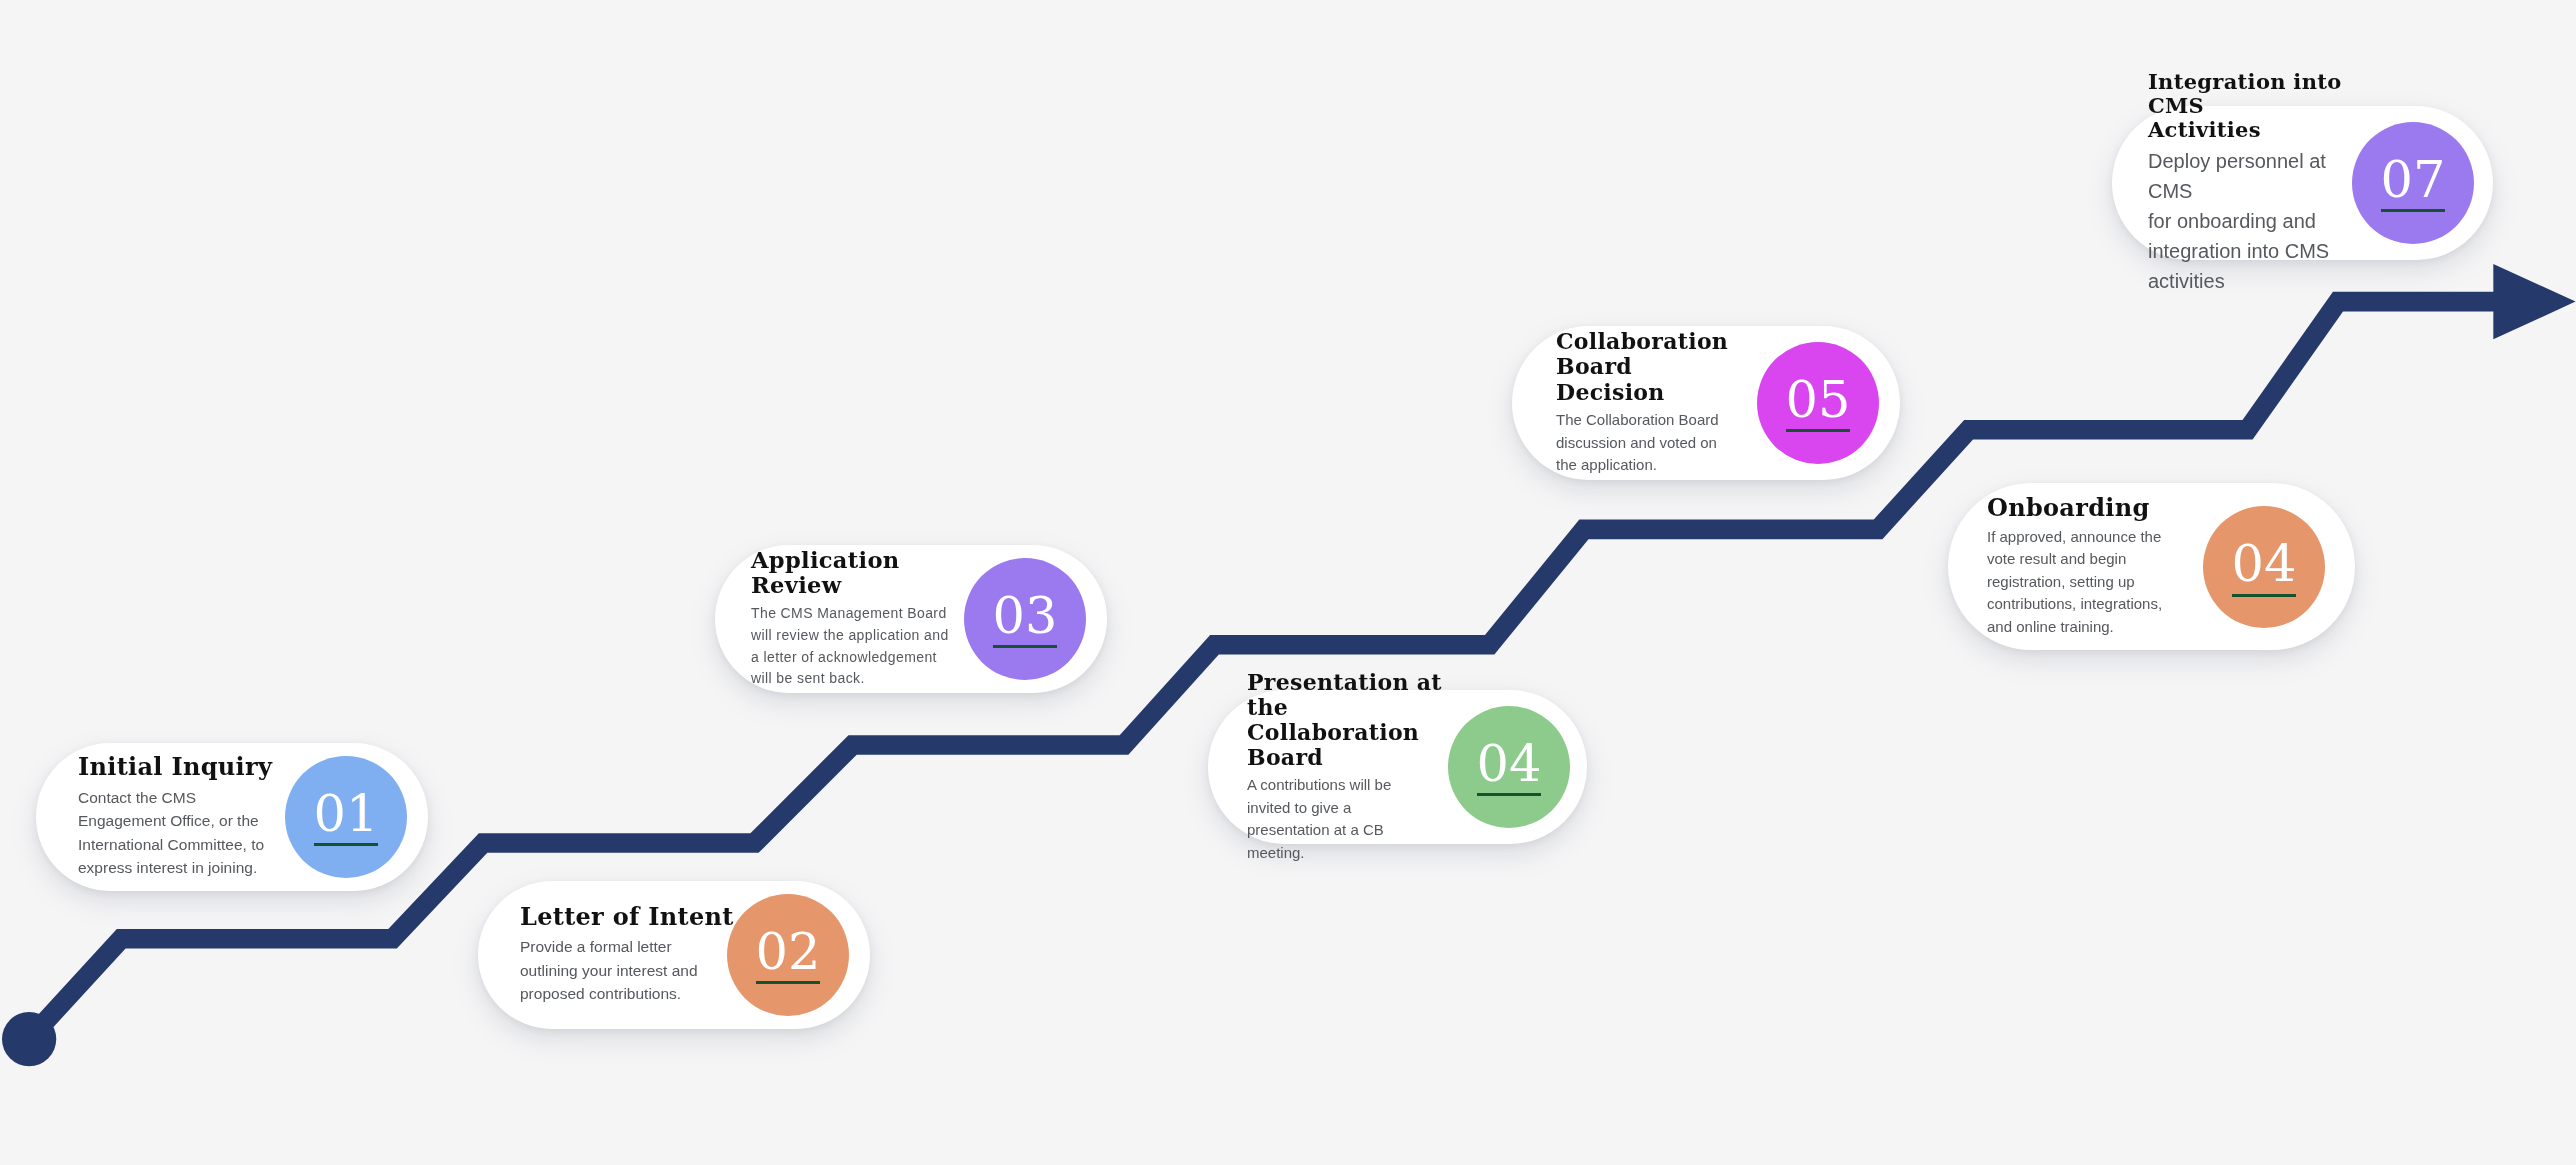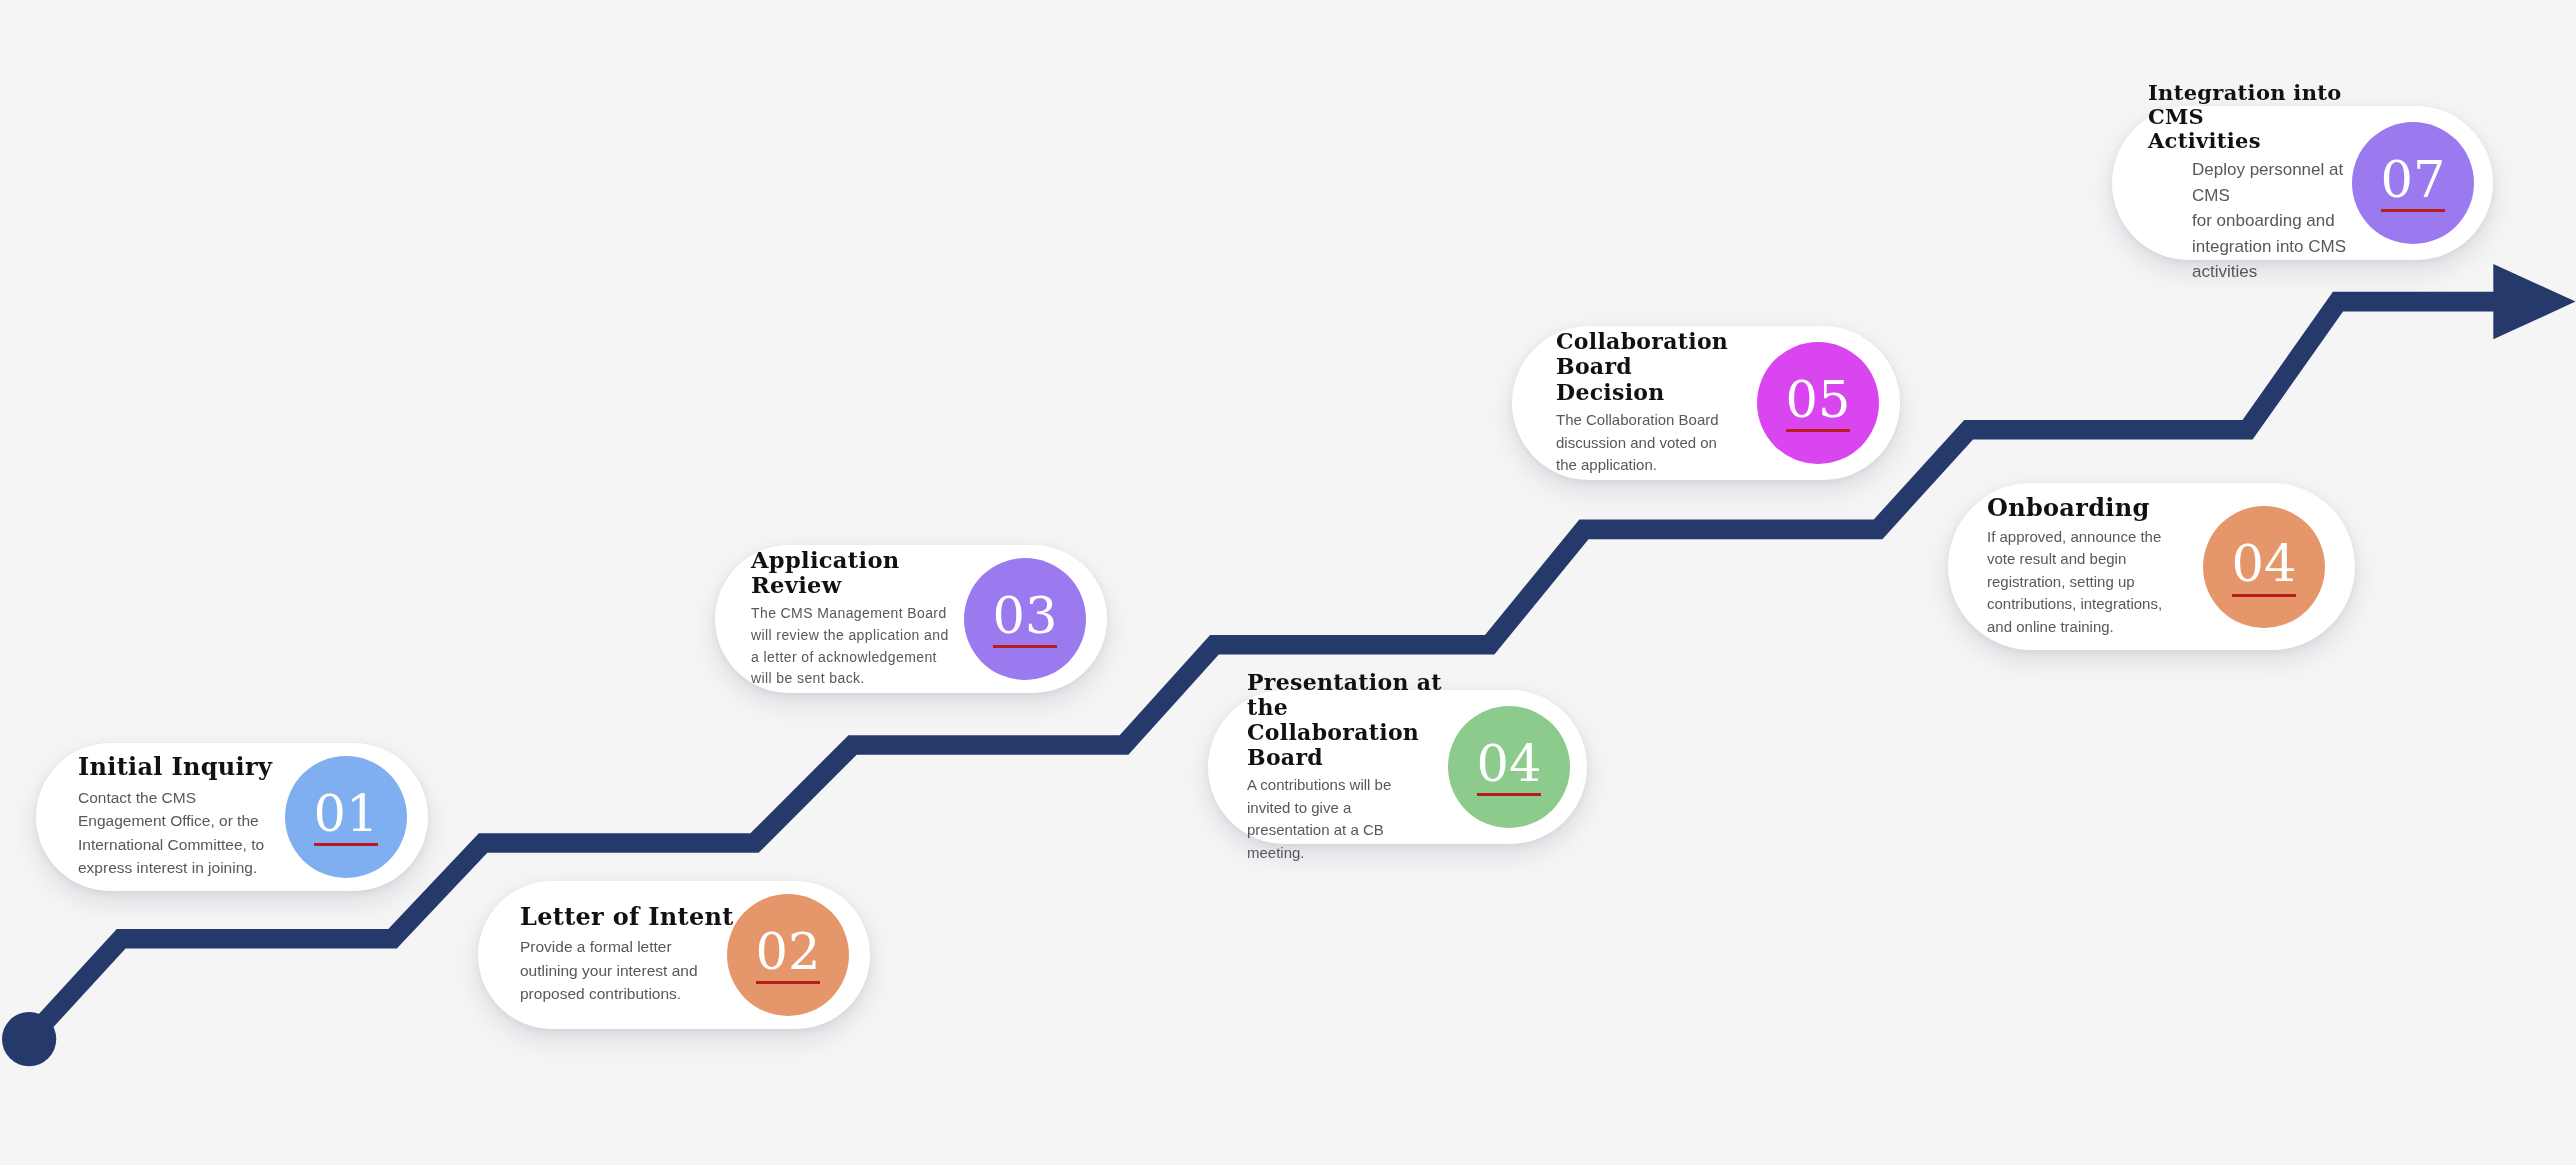--- a/index.html
+++ b/index.html
@@ -74,21 +74,21 @@
     align-items: center;
     justify-content: center;
     z-index: 1;
   }
 
   .badge-num {
     font-family: "DejaVu Serif", "Liberation Serif", serif;
     color: #ffffff;
     font-weight: 400;
     line-height: 1;
-    border-bottom: 3px solid #b91c1c;
+    border-bottom: 3px solid #14532d;
     padding-bottom: 4.5px;
   }
 </style>
 </head>
 <body>
 
 <div id="stage">
 
   <svg id="path-layer" viewBox="0 0 3415 1545" width="2576" height="1165" xmlns="http://www.w3.org/2000/svg">
     <g>
@@ -174,21 +174,21 @@
     </div>
     <div class="card-badge" style="left:255px; top:23.4px; width:122px; height:122px; background:#e5976b;">
       <span class="badge-num" style="font-size:51px;">04</span>
     </div>
   </div>
 
   <div class="card" style="left:2112px; top:106px; width:381px; height:154px; border-radius:77px; padding-left:36px;">
     <div class="card-text" style="width:226px;">
       <div class="card-title" style="font-size:21px; line-height:1.14;">Integration into CMS
 Activities</div>
-      <div class="card-desc" style="font-size:17px; line-height:1.5;margin-left:44px;">Deploy personnel at CMS
+      <div class="card-desc" style="font-size:20px; line-height:1.5;">Deploy personnel at CMS
 for onboarding and
 integration into CMS
 activities</div>
     </div>
     <div class="card-badge" style="left:240px; top:16px; width:122px; height:122px; background:#9b7af0;">
       <span class="badge-num" style="font-size:51px;">07</span>
     </div>
   </div>
 
 </div>

